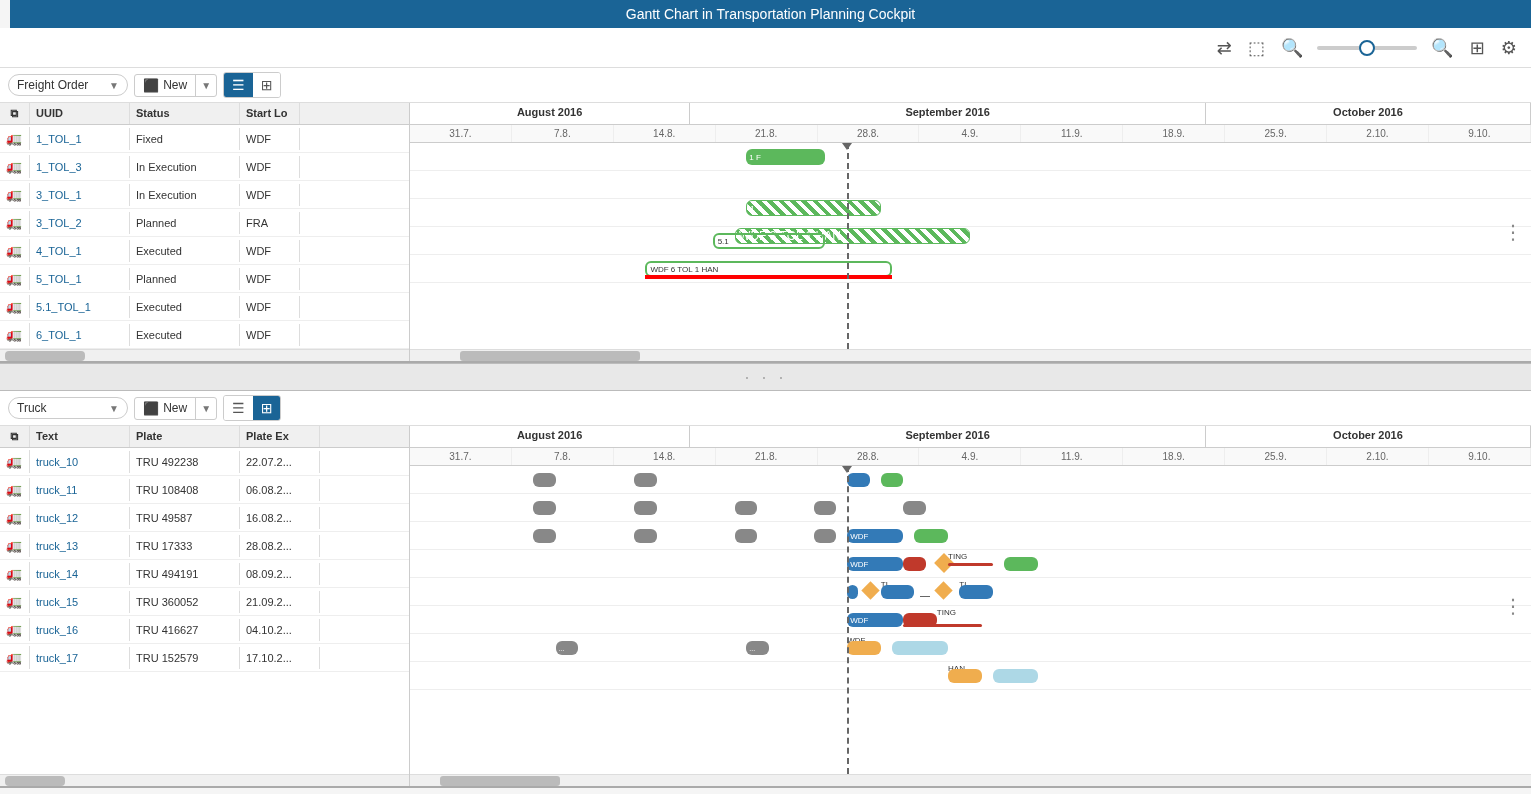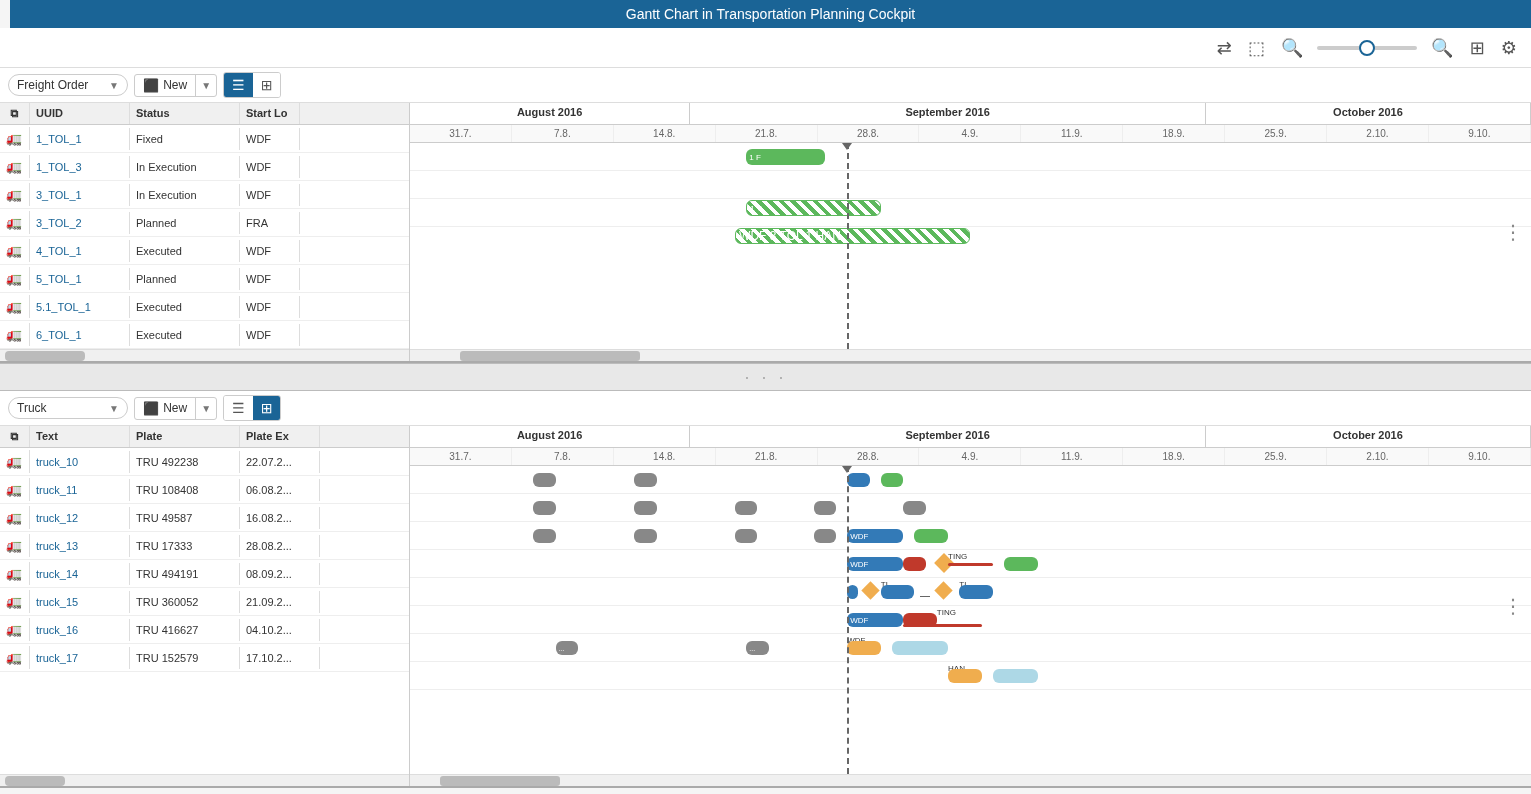--- a/index.html
+++ b/index.html
@@ -530,21 +530,32 @@
 
           <div class="gantt-row">
             <div class="gantt-bar bar-green-hatched" style="left:29%; width:21%; height:16px; top:6px;">
               <span style="font-size:12px;">WDF  3 TOL 1  HAN</span>
             </div>
           </div>
 
 
 
 
-
+          <div class="gantt-row">
+            <div class="gantt-bar bar-outline-green" style="left:27%; width:10%; height:16px; top:6px; border-color:#5cb85c;">
+              <span style="font-size:8px; color:#333;">5.1</span>
+            </div>
+          </div>
+
+          <div class="gantt-row">
+            <div class="gantt-bar bar-outline-green" style="left:21%; width:22%; height:16px; top:6px; border-color:#5cb85c;">
+              <span style="font-size:8px; color:#333;">WDF     6 TOL 1               HAN</span>
+            </div>
+            <div class="red-line" style="left:21%; width:22%; top:20px;"></div>
+          </div>
 
         </div>
 
         <div class="h-scroll" style="border-top:1px solid #ddd; background:#f0f0f0;">
           <div class="h-scroll-thumb" style="width:180px; margin-left:50px;"></div>
         </div>
 
         <div class="more-options" style="position:absolute; right:8px; top:50%; transform:translateY(-50%); font-size:20px; color:#888;">⋮</div>
       </div>
     </div>

